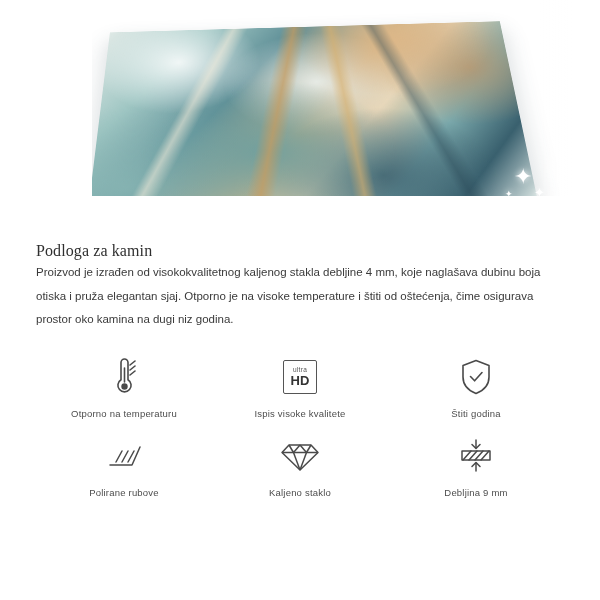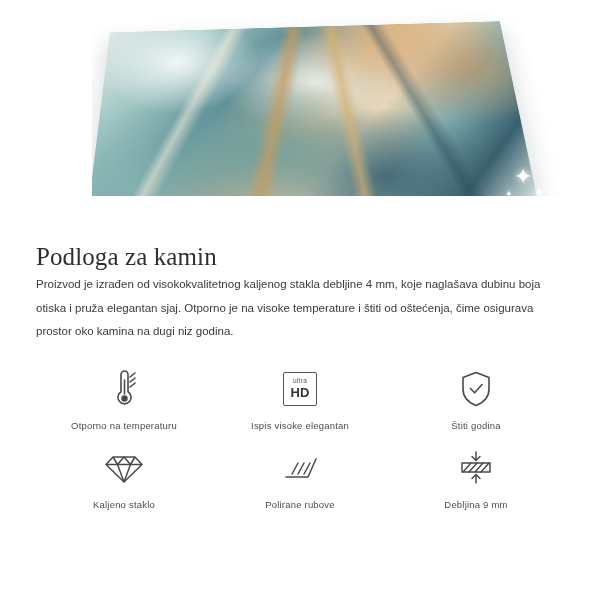--- a/index.html
+++ b/index.html
@@ -95,21 +95,21 @@
   }
   .sparkle.s1 { left: 514px; top: 166px; font-size: 22px; }
   .sparkle.s2 { left: 534px; top: 186px; font-size: 13px; }
   .sparkle.s3 { left: 505px; top: 190px; font-size: 9px; }
 
   
   .content { padding: 0 36px; }
 
   .headline {
     margin-top: 18px;
-    font-size: 25px;
+    font-size: 16px;
     line-height: 1.32;
     font-weight: 400;
     color: #2f2f2f;
     font-family: "Liberation Serif", serif;
     letter-spacing: .1px;
   }
   .headline .line2 { display: block; }
 
   .paragraph {
     font-size: 11.5px;
@@ -203,59 +203,59 @@
         <div class="feature-label">Otporno na temperaturu</div>
       </div>
 
       <div class="feature">
         <div class="feature-icon">
           <div class="hd-badge">
             <span class="u">ultra</span>
             <span class="hd">HD</span>
           </div>
         </div>
-        <div class="feature-label">Ispis visoke elegantan</div>
+        <div class="feature-label">Ispis visoke kvalitete</div>
       </div>
 
       <div class="feature">
         <div class="feature-icon">
           <svg width="40" height="42" viewBox="0 0 40 42" fill="none" stroke="#4a4a4a" stroke-width="1.6" stroke-linecap="round" stroke-linejoin="round">
             <path d="M20 4.5 L33 9.5 V21 C33 29.5 27 34.8 20 37.5 C13 34.8 7 29.5 7 21 V9.5 Z"></path>
             <polyline points="14.5,20.5 18.6,24.8 26,16.5"></polyline>
           </svg>
         </div>
         <div class="feature-label">Štiti godina</div>
+      </div>
+
+      <div class="feature">
+        <div class="feature-icon">
+          <svg width="44" height="36" viewBox="0 0 44 36" fill="none" stroke="#4a4a4a" stroke-width="1.5" stroke-linecap="round" stroke-linejoin="round">
+            <path d="M8 27 L30 27 L38 9"></path>
+            <line x1="14" y1="24" x2="20" y2="13"></line>
+            <line x1="20" y1="24" x2="26" y2="13"></line>
+            <line x1="26" y1="24" x2="32" y2="13"></line>
+          </svg>
+        </div>
+        <div class="feature-label">Polirane rubove</div>
       </div>
 
       <div class="feature">
         <div class="feature-icon">
           <svg width="44" height="38" viewBox="0 0 44 38" fill="none" stroke="#4a4a4a" stroke-width="1.5" stroke-linejoin="round">
             <path d="M11 8 H33 L40 15.5 L22 33 L4 15.5 Z"></path>
             <line x1="4" y1="15.5" x2="40" y2="15.5"></line>
             <line x1="11" y1="8" x2="15.5" y2="15.5"></line>
             <line x1="33" y1="8" x2="28.5" y2="15.5"></line>
             <line x1="15.5" y1="15.5" x2="22" y2="33"></line>
             <line x1="28.5" y1="15.5" x2="22" y2="33"></line>
             <line x1="15.5" y1="15.5" x2="22" y2="8"></line>
             <line x1="28.5" y1="15.5" x2="22" y2="8"></line>
           </svg>
         </div>
         <div class="feature-label">Kaljeno staklo</div>
-      </div>
-
-      <div class="feature">
-        <div class="feature-icon">
-          <svg width="44" height="36" viewBox="0 0 44 36" fill="none" stroke="#4a4a4a" stroke-width="1.5" stroke-linecap="round" stroke-linejoin="round">
-            <path d="M8 27 L30 27 L38 9"></path>
-            <line x1="14" y1="24" x2="20" y2="13"></line>
-            <line x1="20" y1="24" x2="26" y2="13"></line>
-            <line x1="26" y1="24" x2="32" y2="13"></line>
-          </svg>
-        </div>
-        <div class="feature-label">Polirane rubove</div>
       </div>
 
       <div class="feature">
         <div class="feature-icon">
           <svg width="44" height="40" viewBox="0 0 44 40" fill="none" stroke="#4a4a4a" stroke-width="1.5" stroke-linecap="round" stroke-linejoin="round">
             <line x1="22" y1="4" x2="22" y2="12"></line>
             <polyline points="18,8.5 22,12.5 26,8.5"></polyline>
             <rect x="8" y="15" width="28" height="9"></rect>
             <line x1="9" y1="24" x2="17" y2="15"></line>
             <line x1="15" y1="24" x2="23" y2="15"></line>

